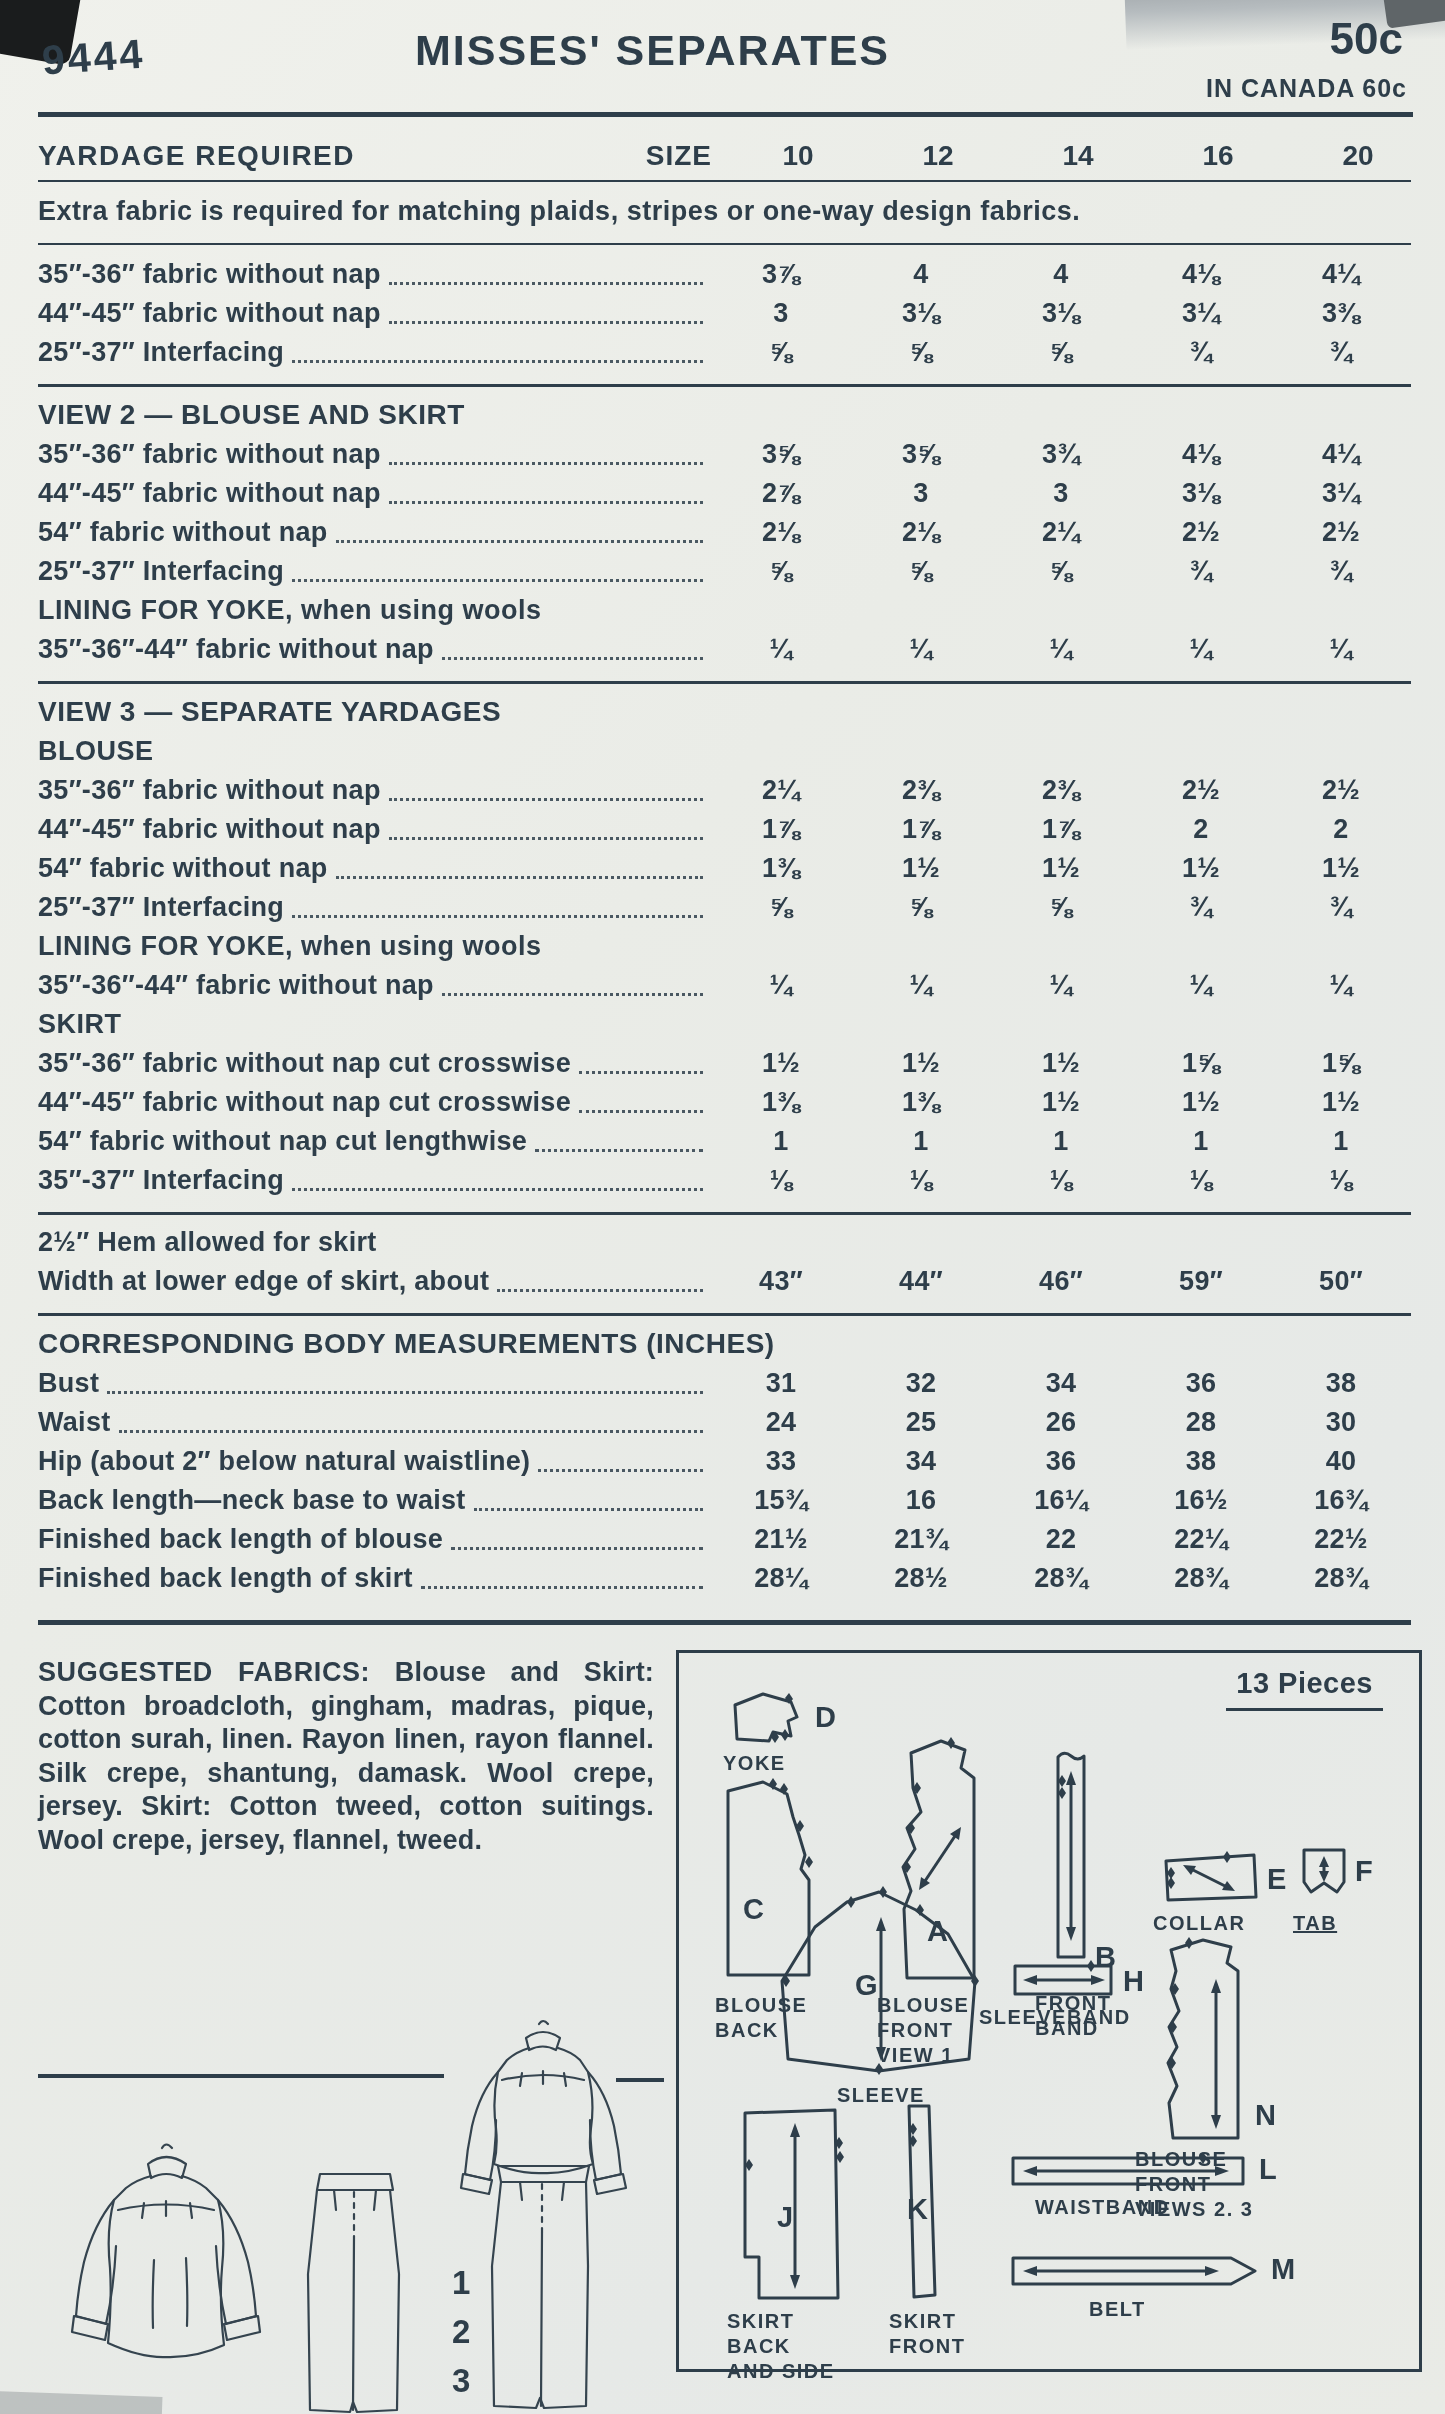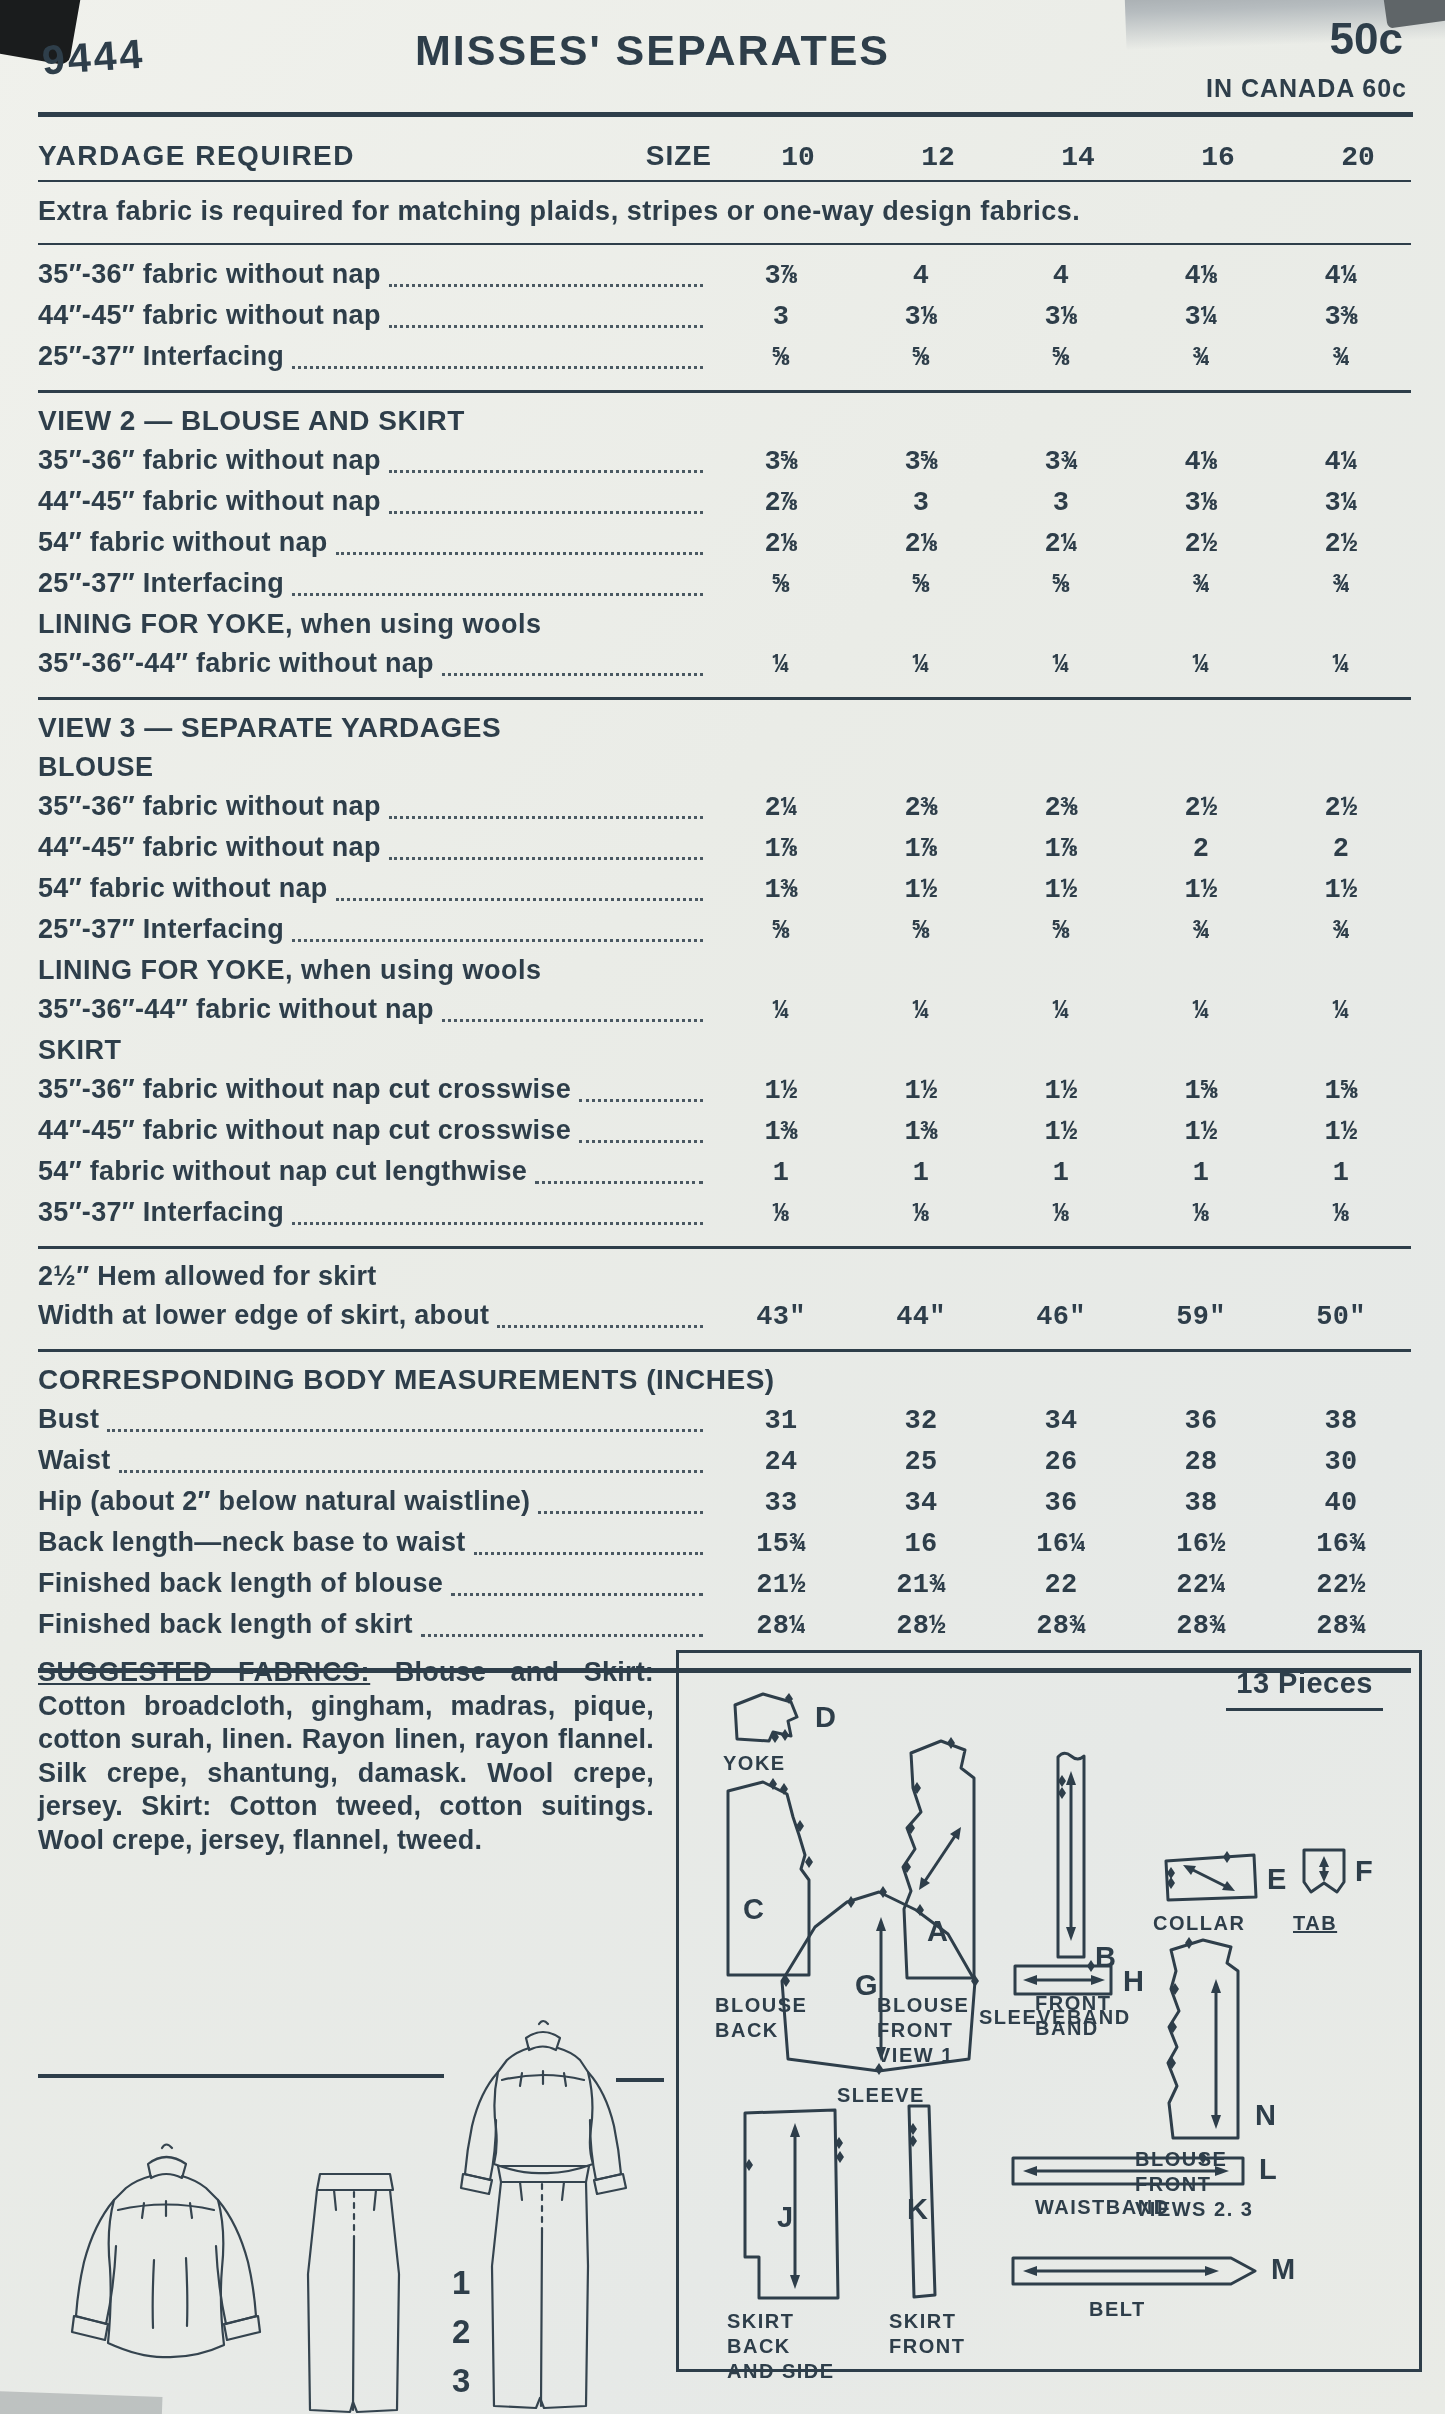--- a/index.html
+++ b/index.html
@@ -16,40 +16,40 @@
   .pattern-number{position:absolute;left:42px;top:34px;font-size:41px;font-weight:700;letter-spacing:3px;transform:rotate(-4deg);}
   .page-title{position:absolute;left:240px;right:380px;top:26px;text-align:center;font-size:43px;font-weight:700;letter-spacing:2px;white-space:nowrap;}
   .price{position:absolute;right:42px;top:14px;font-size:44px;font-weight:700;}
   .price-canada{position:absolute;right:38px;top:74px;font-size:25px;font-weight:700;letter-spacing:1px;}
   .rule-thick{position:absolute;left:38px;right:32px;top:112px;height:5px;background:currentColor;}
 
   
   .yardage-row{position:absolute;left:38px;right:17px;top:128px;display:flex;align-items:baseline;padding-top:12px;font-weight:700;font-size:28px;}
   .yr-label{flex:1;letter-spacing:1.5px;}
   .size-label{margin-right:16px;letter-spacing:1px;}
-  .cols{display:flex;width:700px;flex:none;font-family:Liberation Mono, monospace;}
+  .cols{display:flex;width:700px;flex:none;}
   .col{width:140px;text-align:center;}
 
   
   .yardage-table{position:absolute;left:38px;right:34px;top:180px;}
   .yardage-table::after{content:"";display:block;border-top:5px solid currentColor;}
   .section{border-top:3.5px solid currentColor;padding:8px 0 12px;}
   .section.r2{border-top-width:2.5px;padding:10px 0 12px;}
   .section:last-child{padding-bottom:22px;}
   .heading{font-size:28px;font-weight:700;line-height:40px;letter-spacing:.5px;}
   .trow{display:flex;align-items:baseline;font-size:27px;line-height:39px;font-weight:600;letter-spacing:.3px;}
   .tlabel{white-space:nowrap;}
   .tlabel.sub{font-weight:700;letter-spacing:.5px;}
   .leader{flex:1;align-self:flex-end;margin:0 8px 9px 8px;border-bottom:3px dotted rgba(46,62,74,.85);}
   .trow .col{font-weight:700;}
 
   
   .left-col{position:absolute;left:38px;top:1656px;width:616px;}
   .left-col p{margin:0;font-size:27px;line-height:33.5px;font-weight:600;text-align:justify;letter-spacing:.2px;}
-  .left-col .lead{font-weight:800;letter-spacing:.6px;text-decoration:underline;}
+  .left-col .lead{font-weight:800;letter-spacing:.6px;}
   .left-rule{position:absolute;left:38px;top:2074px;width:406px;height:3.5px;background:currentColor;}
   .left-rule-dash{position:absolute;left:616px;top:2078px;width:48px;height:3.5px;background:currentColor;}
 
   .sketch{position:absolute;color:#35444f;}
   .sketch svg path{fill:none;stroke:currentColor;stroke-width:2.2;stroke-linecap:round;stroke-linejoin:round;}
   .sk-blouse{left:66px;top:2138px;}
   .sk-skirt{left:290px;top:2164px;}
   .sk-outfit{left:436px;top:2016px;}
   .view-numbers{position:absolute;left:452px;top:2258px;font-size:33px;font-weight:700;line-height:49px;text-align:center;}
 

